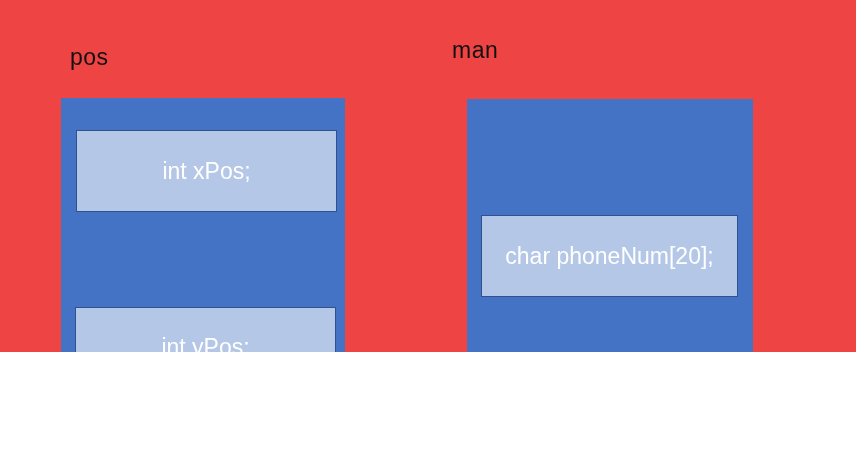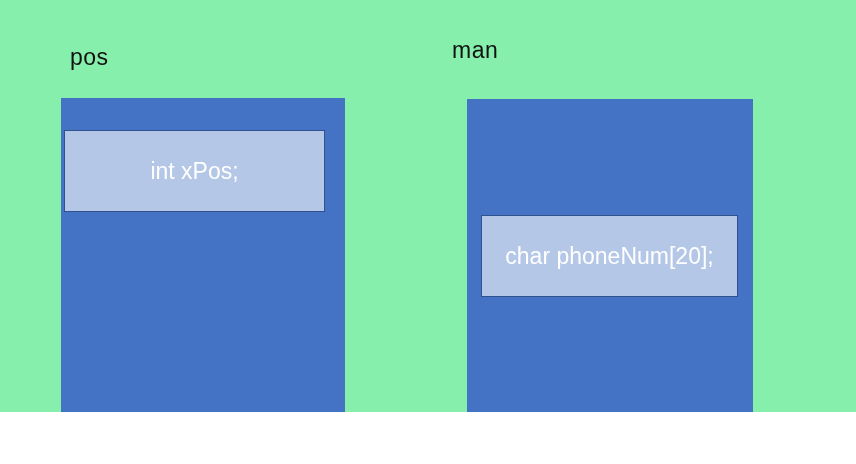--- a/index.html
+++ b/index.html
@@ -4,22 +4,22 @@
 <style>
   html, body {
     margin: 0;
     padding: 0;
     background: #ffffff;
     font-family: "Liberation Sans", "DejaVu Sans", sans-serif;
   }
   .canvas {
     position: relative;
     width: 856px;
-    height: 412px;
-    background: #86efac;
+    height: 352px;
+    background: #ef4444;
     overflow: hidden;
   }
   .struct-label {
     position: absolute;
     color: #111111;
     font-size: 23px;
     font-weight: 400;
     letter-spacing: 0.5px;
     white-space: nowrap;
   }
@@ -40,41 +40,44 @@
     color: #ffffff;
     font-size: 23px;
     font-weight: 400;
     white-space: nowrap;
     text-align: center;
   }
 
   
   #label-pos   { left: 70px;  top: 44px; }
   #box-pos     { left: 61px;  top: 98px;  width: 284px; height: 322px; }
-  #field-xpos  { left: 3px;  top: 32px;  width: 261px; height: 82px; justify-content: center; }
+  #field-xpos  { left: 15px;  top: 32px;  width: 261px; height: 82px; justify-content: center; }
   #field-ypos  { left: 14px;  top: 209px; width: 261px; height: 80px; }
 
   
   #label-man      { left: 452px; top: 37px; }
   #box-man        { left: 467px; top: 99px;  width: 286px; height: 319px; }
   #field-name     { left: 14px;  top: 18px;  width: 257px; height: 80px; }
   #field-phonenum { left: 14px;  top: 116px; width: 257px; height: 82px; align-items: center; }
   #field-age      { left: 13px;  top: 224px; width: 258px; height: 80px; }
 </style>
 </head>
 <body>
 
 <div class="canvas">
 
   <div id="label-pos" class="struct-label">pos</div>
 
   <div id="box-pos" class="struct-box">
     <div id="field-xpos" class="field-box">
       <span class="field-text">int xPos;</span>
     </div>
+    <div id="field-ypos" class="field-box">
+      <span class="field-text">int yPos;</span>
+    </div>
   </div>
 
   <div id="label-man" class="struct-label">man</div>
 
   <div id="box-man" class="struct-box">
     <div id="field-phonenum" class="field-box">
       <span class="field-text">char phoneNum[20];</span>
     </div>
   </div>
 

